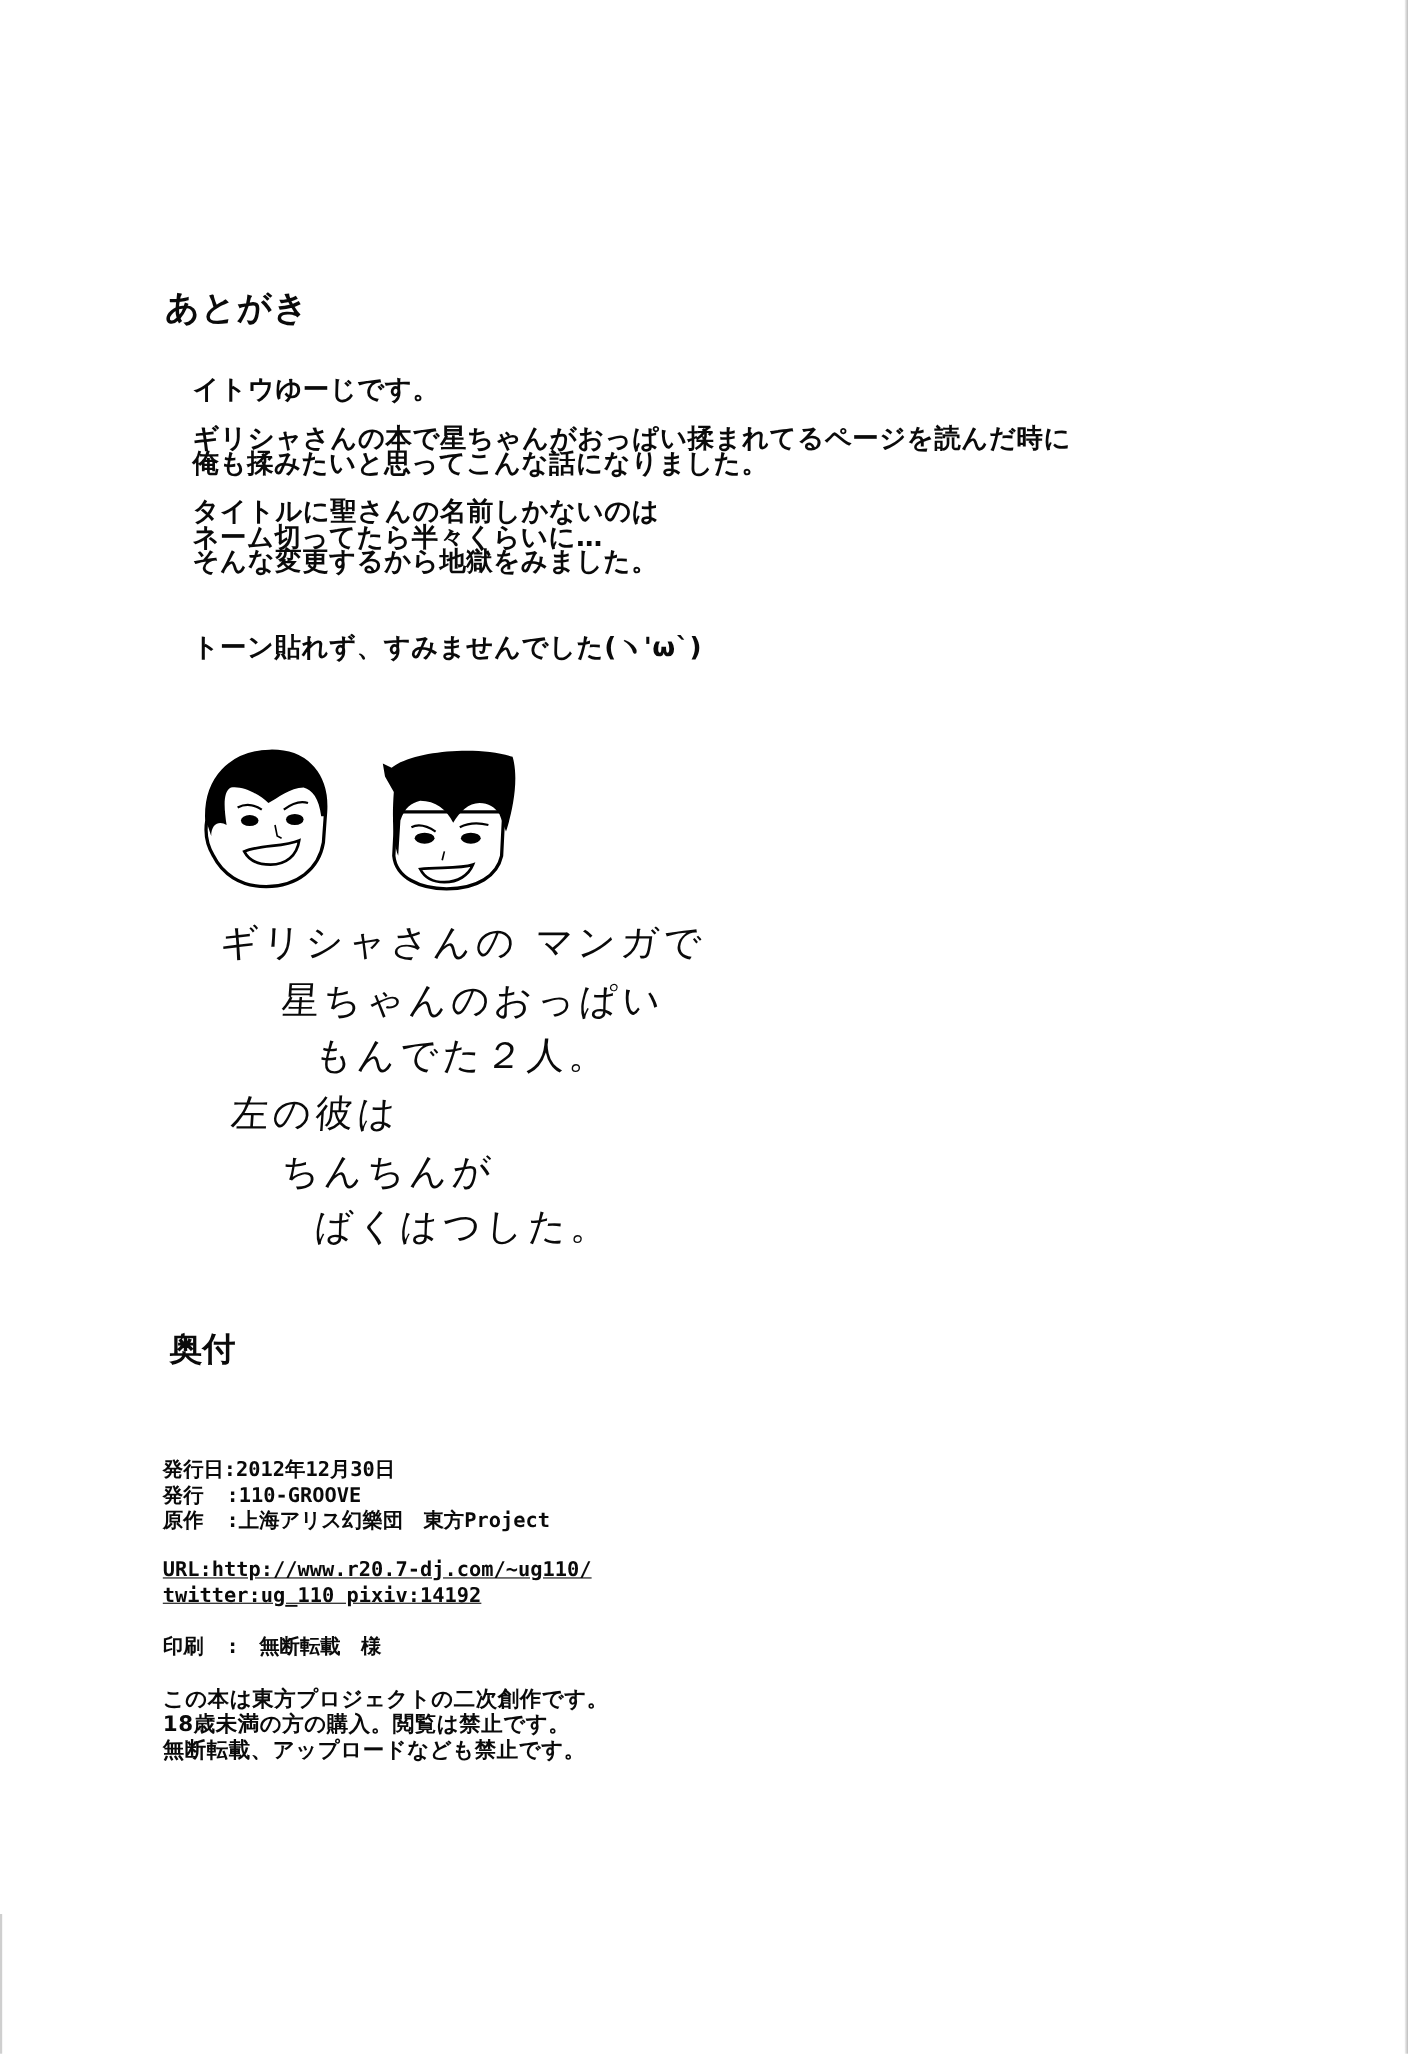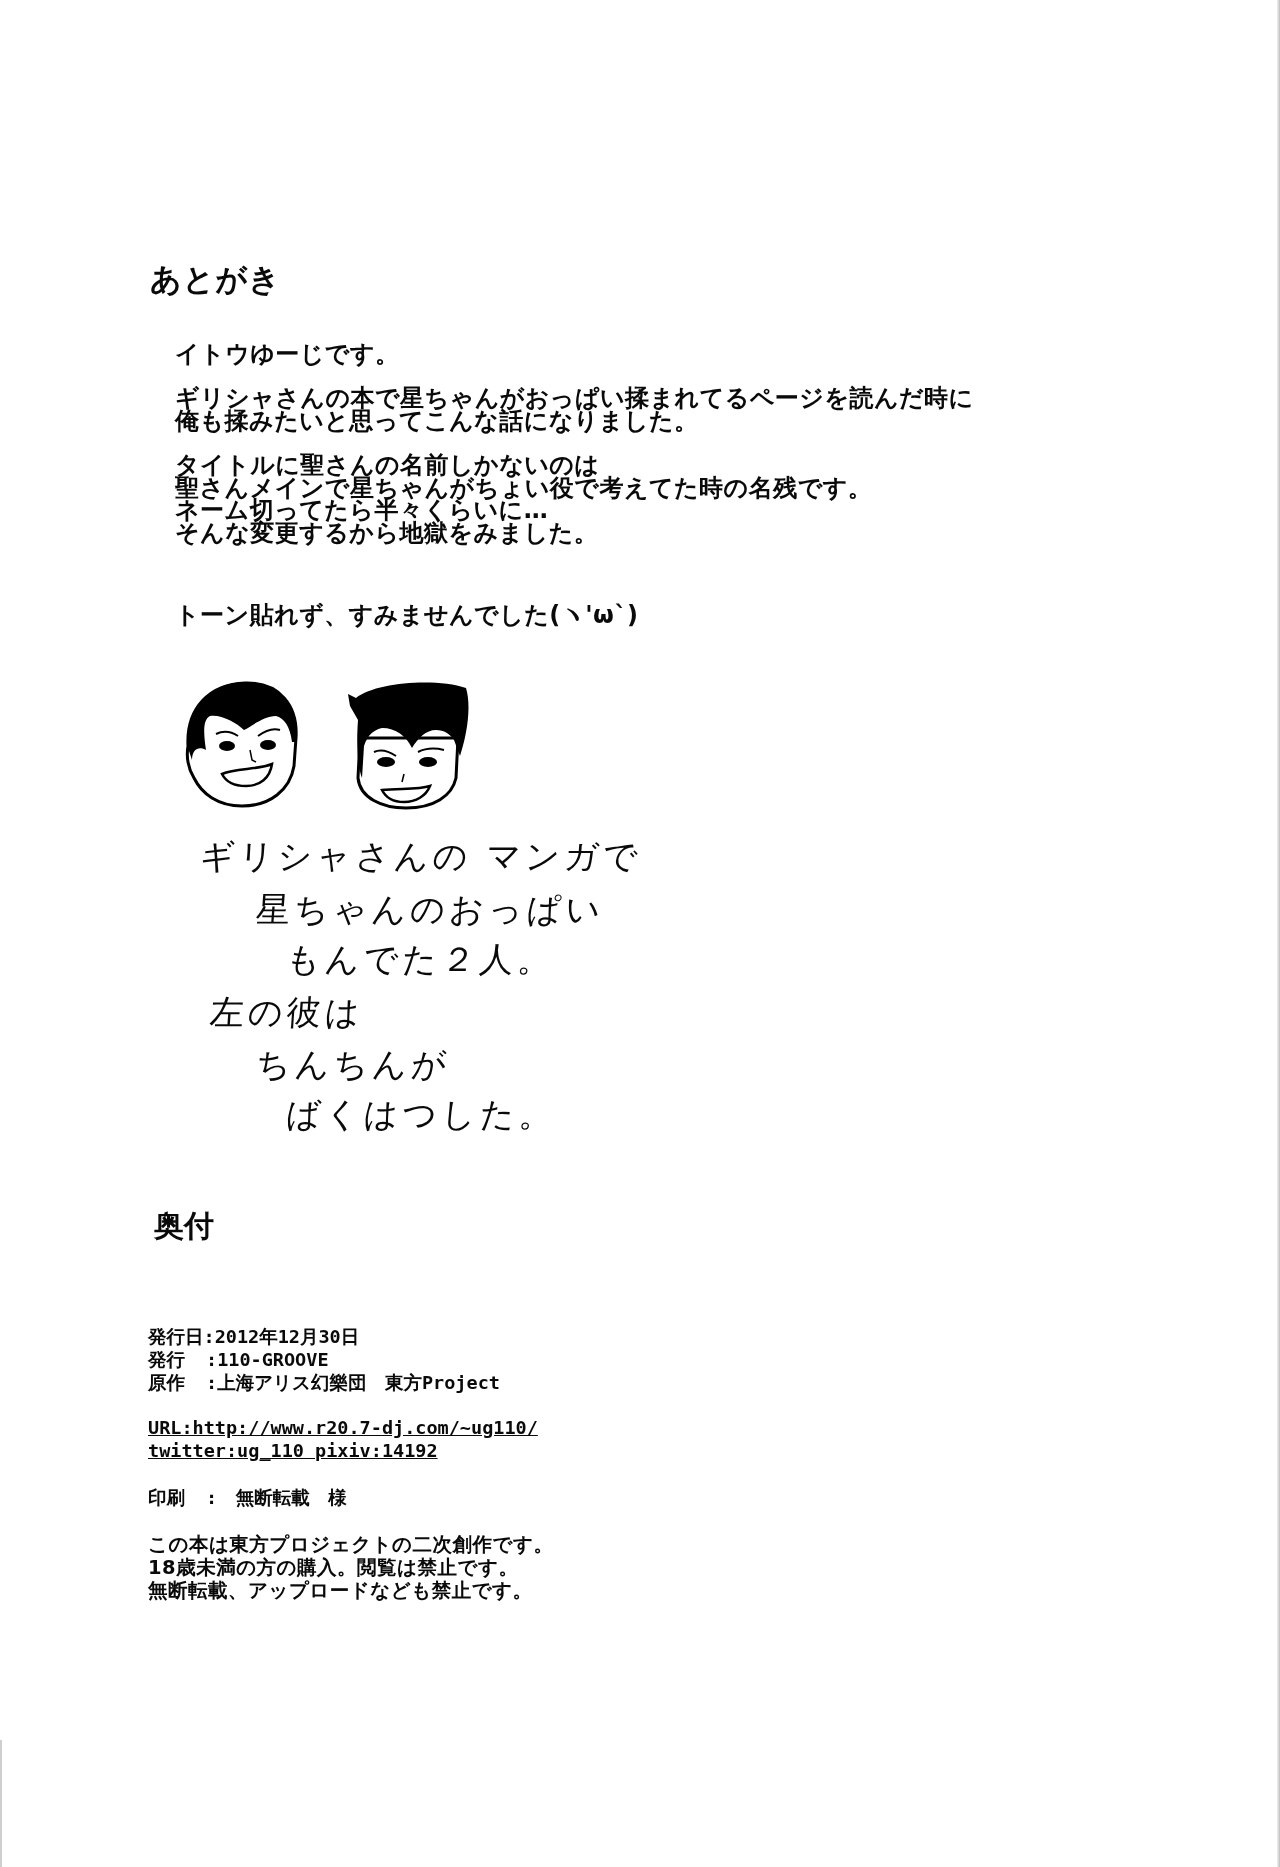--- a/index.html
+++ b/index.html
@@ -58,25 +58,24 @@
 
 <div class="abs body-text" style="top:343px;">
   <span class="line">イトウゆーじです。</span>
 </div>
 <div class="abs body-text" style="top:387px;">
   <span class="line">ギリシャさんの本で星ちゃんがおっぱい揉まれてるページを読んだ時に</span>
   <span class="line">俺も揉みたいと思ってこんな話になりました。</span>
 </div>
 <div class="abs body-text" style="top:454px;">
   <span class="line">タイトルに聖さんの名前しかないのは</span>
-  <span class="line">聖さんメインで星ちゃんがちょい役で考えてた時の名残です。</span>
   <span class="line">ネーム切ってたら半々くらいに…</span>
   <span class="line">そんな変更するから地獄をみました。</span>
 </div>
-<div class="abs body-text" style="top:604px;text-align:right;">
+<div class="abs body-text" style="top:577px;text-align:right;">
   <span class="line">トーン貼れず、すみませんでした(ヽ'ω`)</span>
 </div>
 
 <div class="abs faces">
   <svg width="320" height="140" viewBox="0 0 320 140">
 
     <g>
       <path d="M8,68 C6,30 30,6 65,5 C100,4 118,28 116,60 L114,88 C110,112 90,128 62,128 C38,128 22,116 14,100 C8,90 6,80 8,68 Z" fill="#fff" stroke="#000" stroke-width="3"></path>
       <path d="M8,70 C4,30 32,4 66,4 C102,4 120,30 116,64 L112,64 C110,48 104,40 96,38 C84,38 72,48 64,52 C56,44 40,36 30,38 C22,42 24,58 26,72 C20,68 12,70 12,82 Z" fill="#000"></path>
       <ellipse cx="47" cy="68" rx="8" ry="5" fill="#000"></ellipse>

